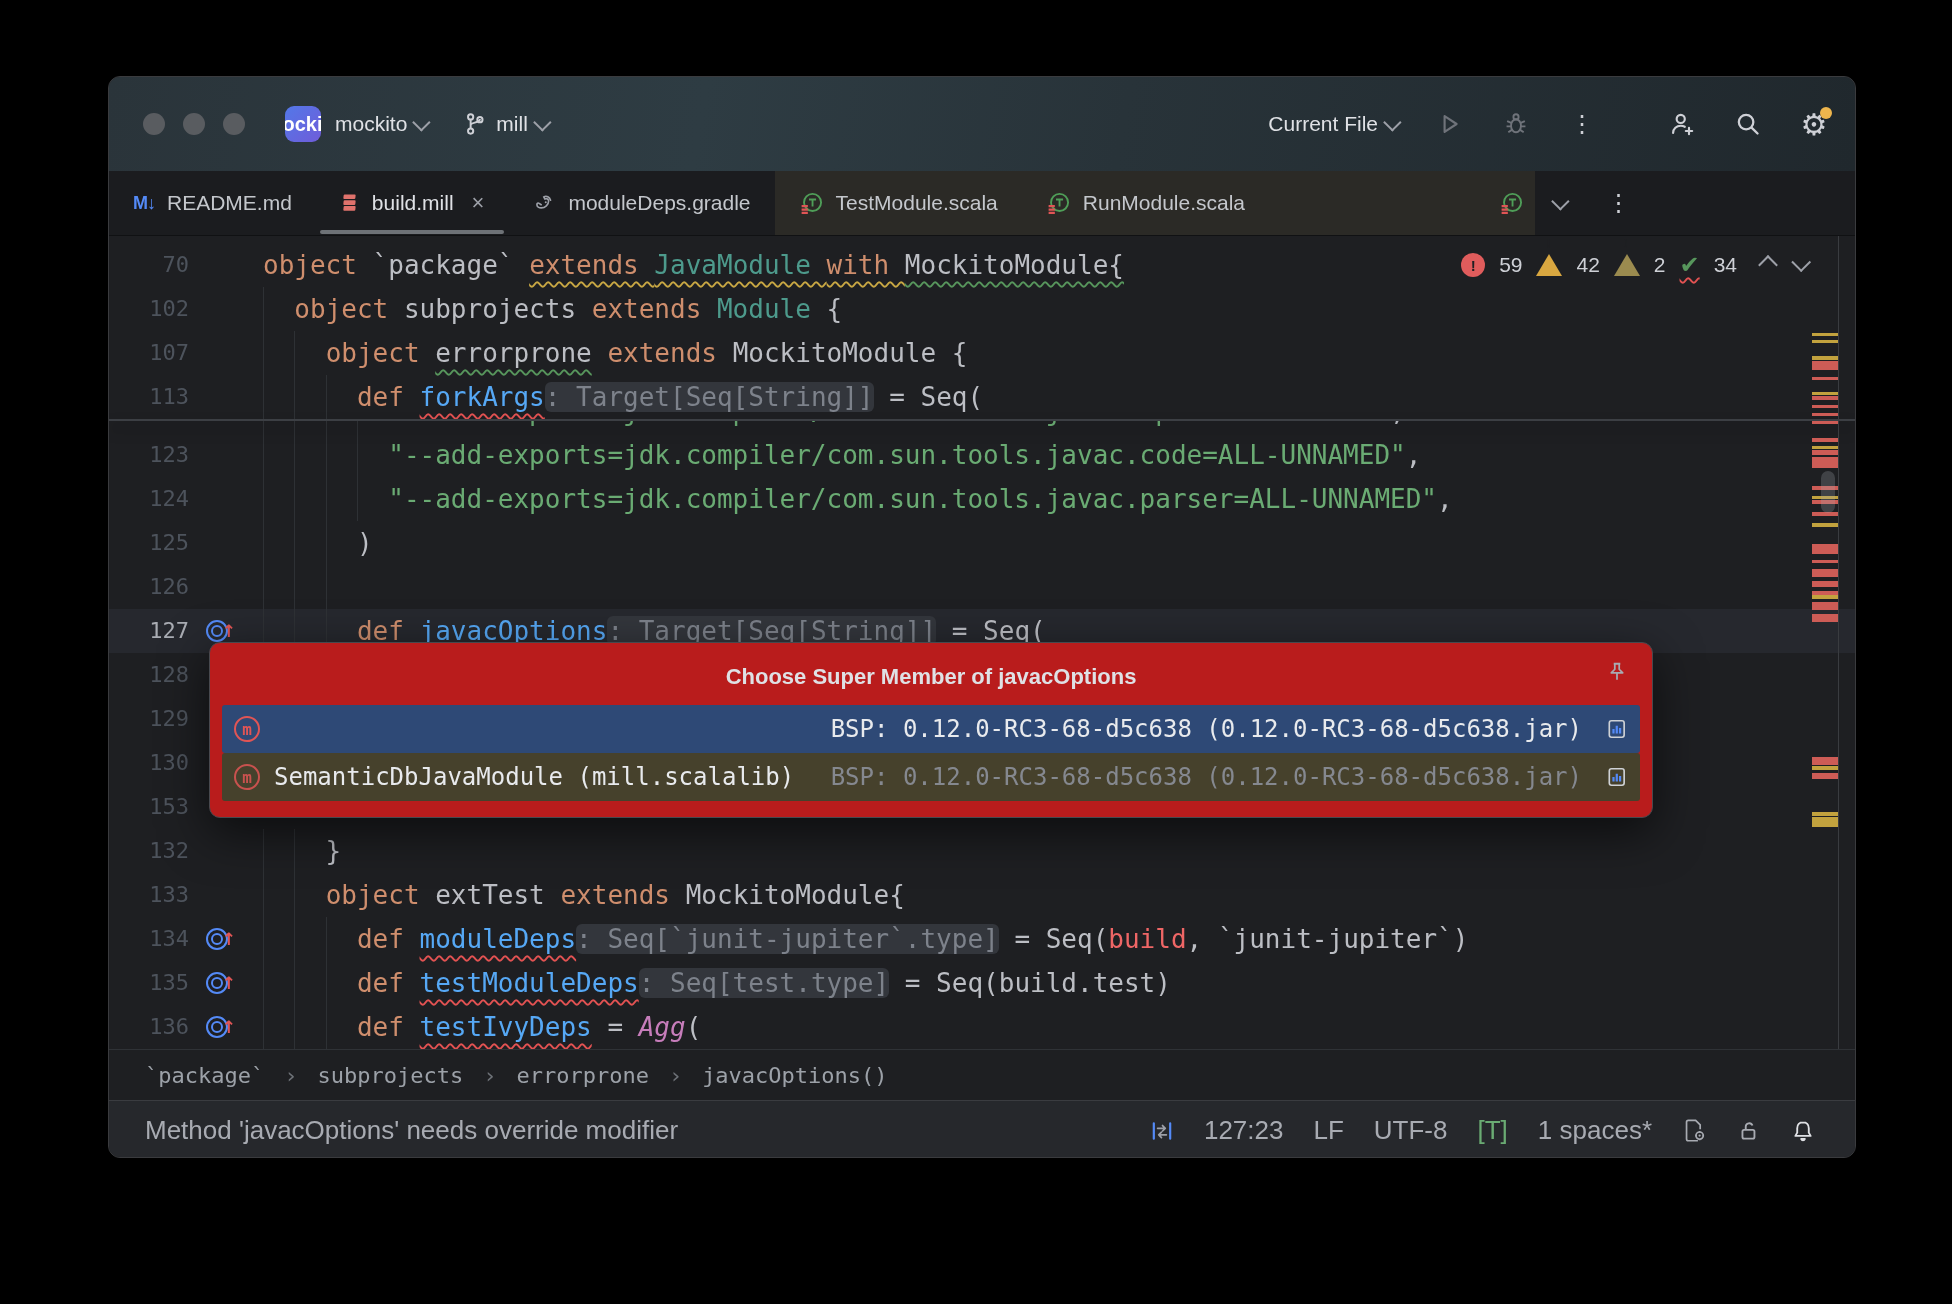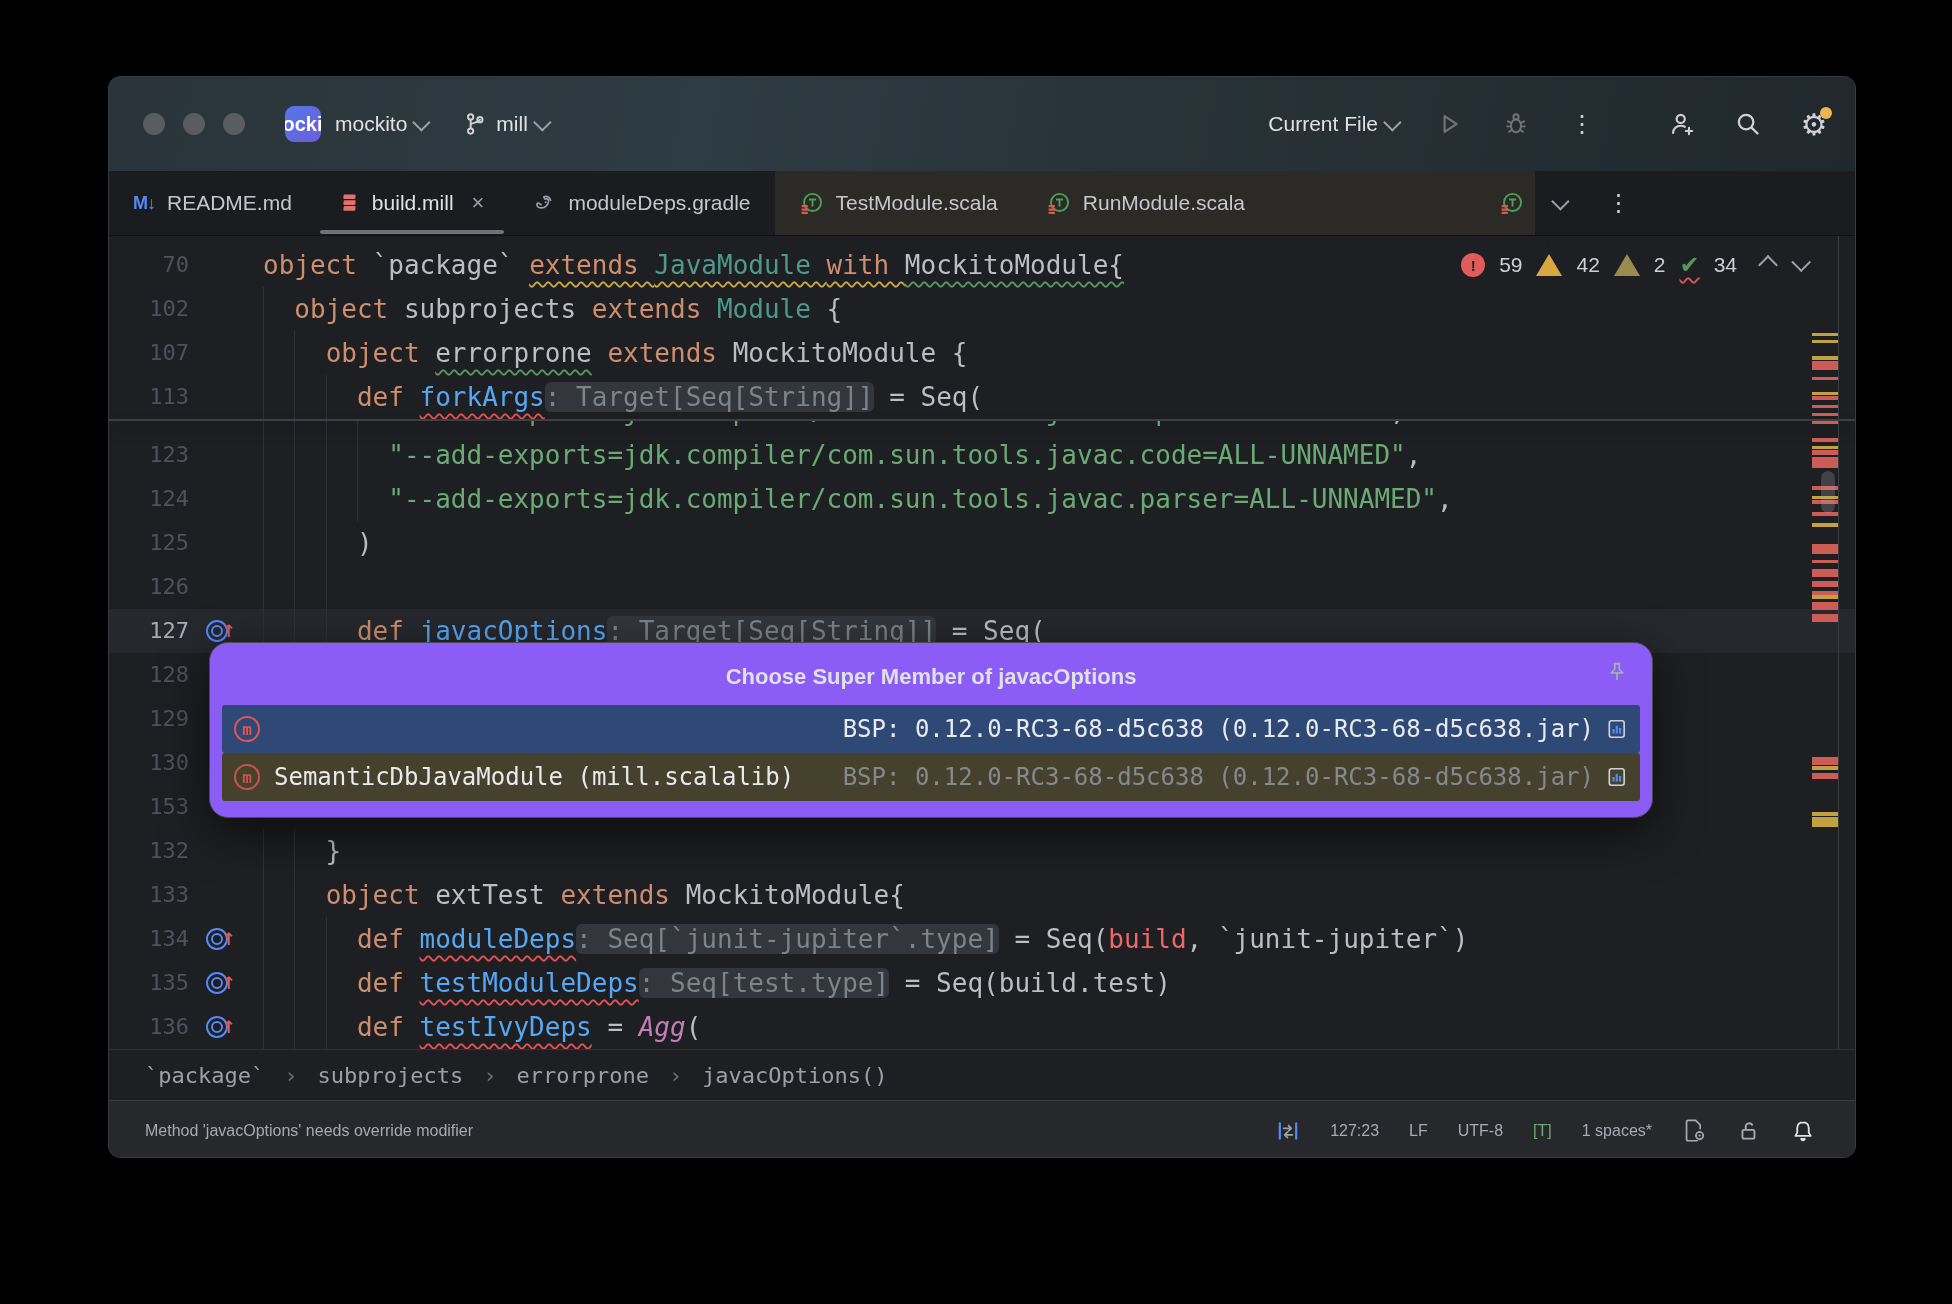--- a/index.html
+++ b/index.html
@@ -69,41 +69,41 @@
   .b-ok{color:#57965c;font-size:24px;text-decoration:underline wavy #e35252;text-decoration-thickness:2px;text-underline-offset:4px;}
   .b-chev{width:12px;height:12px;border-left:2.5px solid #9da0a8;border-bottom:2.5px solid #9da0a8;display:inline-block;}
   .b-chev.up{transform:rotate(135deg);margin-left:10px;}
   .b-chev.down{transform:rotate(-45deg) translateY(-4px);margin-left:8px;}
   
   .stripe{position:absolute;top:0;bottom:0;right:16px;width:26px;border-right:1px solid #3a3c40;z-index:3;}
   .mk{position:absolute;left:0;width:100%;}
   .mk-r{background:#cd5c56;} .mk-g{background:#c2a23e;}
   .thumb{position:absolute;right:20px;top:235px;width:14px;height:42px;border-radius:7px;background:rgba(166,170,178,.25);z-index:4;}
   
-  .popup{position:absolute;left:100px;top:406px;width:1444px;box-sizing:border-box;background:#8b5cf6;
-         border:1px solid #47494e;border-radius:19px;box-shadow:0 14px 48px rgba(0,0,0,.6);
+  .popup{position:absolute;left:100px;top:406px;width:1444px;box-sizing:border-box;background:#b91c1c;
+         border:1px solid #47494e;border-radius:11px;box-shadow:0 14px 48px rgba(0,0,0,.6);
          padding:16px 10px 16px;z-index:10;font-family:"Liberation Sans",sans-serif;}
   .p-head{position:relative;height:36px;display:flex;align-items:center;justify-content:center;margin-bottom:10px;}
   .p-title{color:#dfe1e5;font-size:22px;font-weight:600;}
   .p-pin{position:absolute;right:14px;top:2px;}
   .p-row{height:48px;display:flex;align-items:center;gap:14px;padding:0 12px;margin:0 2px;border-radius:3px;
          font-family:"DejaVu Sans Mono",monospace;font-size:24px;color:#e8eaed;}
   .p-row.sel{background:#2e4976;}
   .p-row.alt{background:#46412c;}
   .mill-o{flex:0 0 26px;height:26px;box-sizing:border-box;border:2.5px solid #e05555;border-radius:50%;
           color:#e05555;display:flex;align-items:center;justify-content:center;font-size:16px;font-weight:700;}
-  .p-right{margin-left:auto;display:flex;align-items:center;gap:12px;}
+  .p-right{margin-left:auto;display:flex;align-items:center;gap:24px;}
   .p-row.alt .p-detail{color:#85888f;}
   
   .crumbs{height:50px;display:flex;align-items:center;gap:20px;padding-left:36px;border-top:1px solid #2f3236;
           font-family:"DejaVu Sans Mono",monospace;font-size:22px;color:#9ca1a8;background:#1e1f22;}
   .crumb-sep{color:#6d7177;font-size:22px;}
   
   .statusbar{height:60px;background:#26282c;border-top:1px solid #3a3c40;display:flex;align-items:center;
-             padding:0 40px 0 36px;box-sizing:border-box;color:#a8abb2;font-size:16px;}
+             padding:0 40px 0 36px;box-sizing:border-box;color:#a8abb2;font-size:26px;}
   .sb-right{margin-left:auto;display:flex;align-items:center;gap:30px;}
   .sb-t{color:#6aab73;}
   svg.ic{display:block;}
 </style>
 </head>
 <body>
 
 <div class="stage">
   <div class="window">
 

